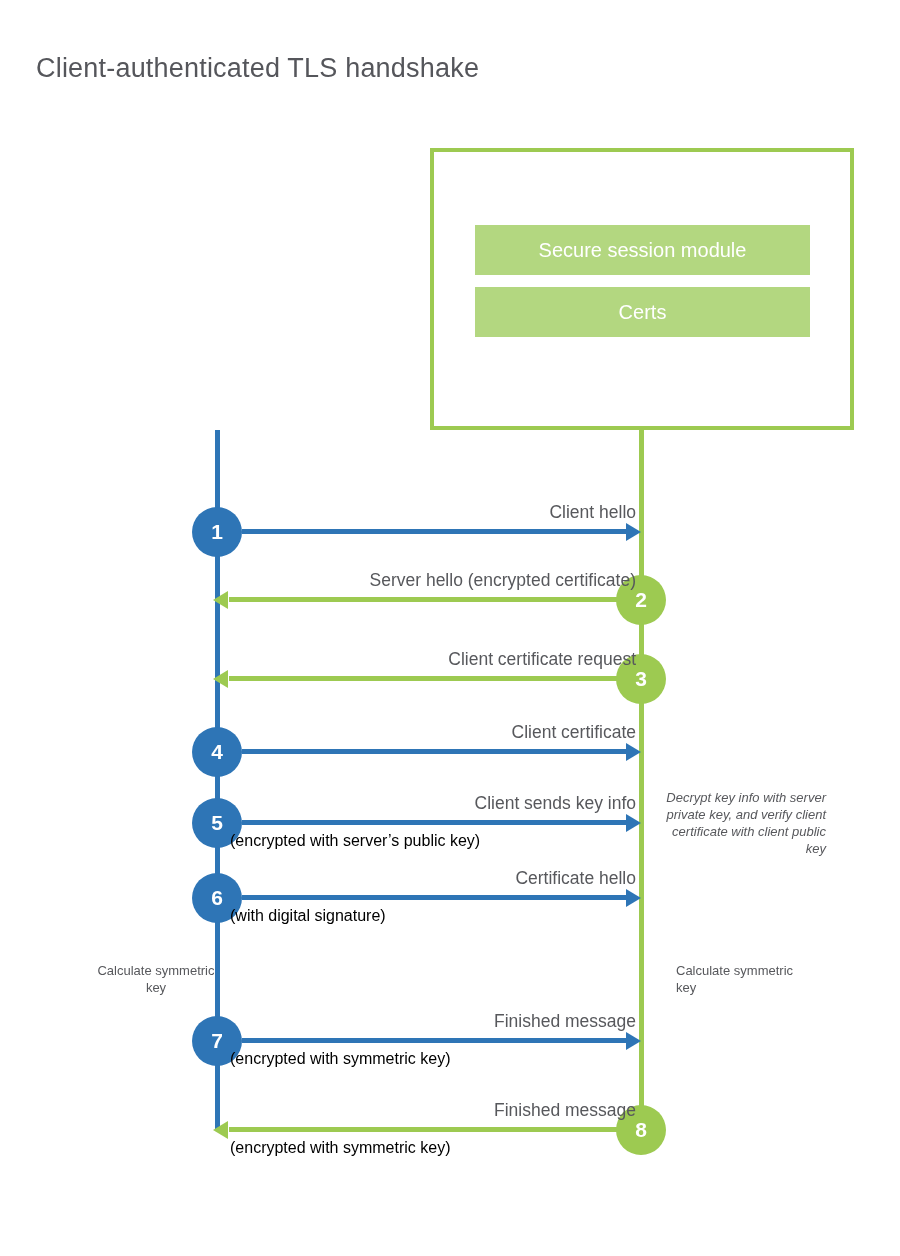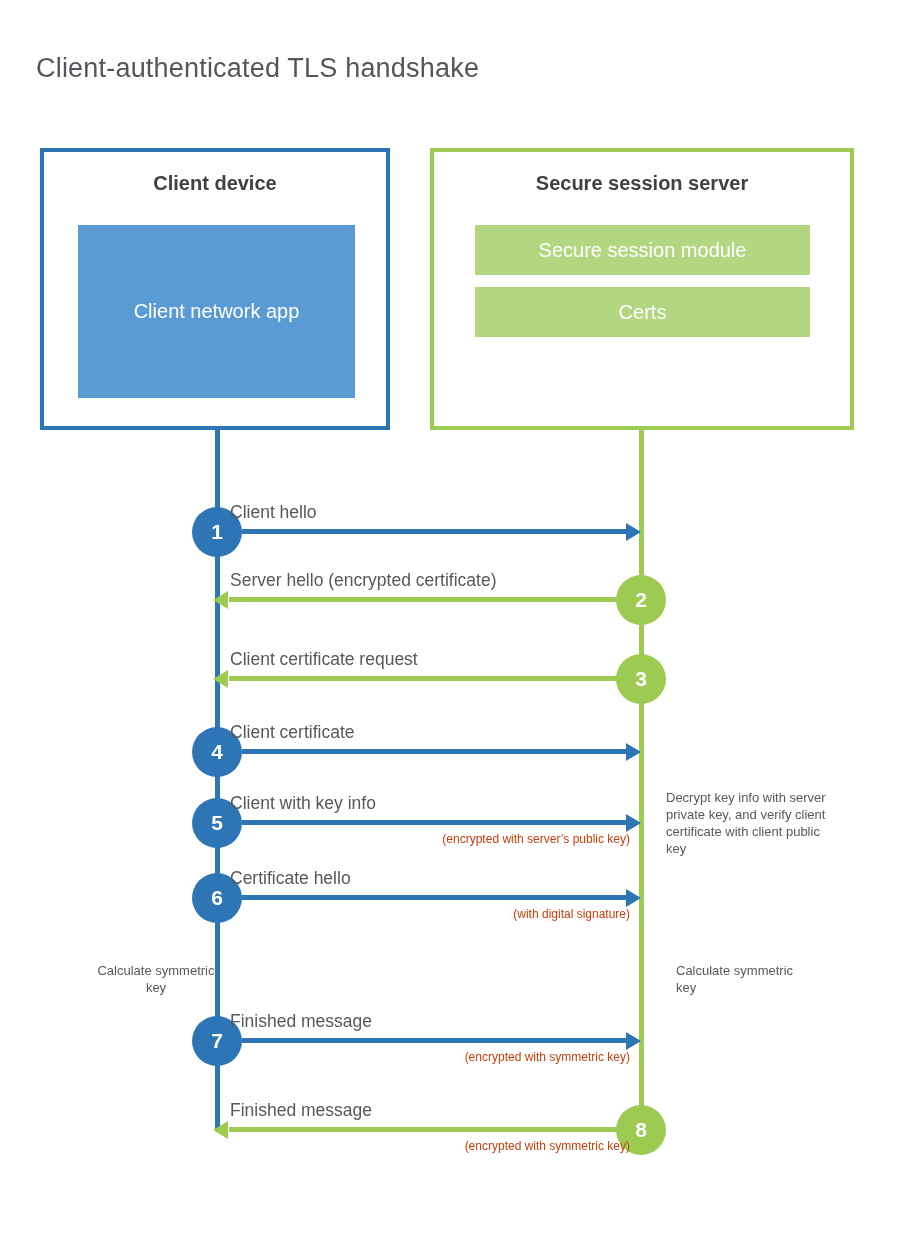--- a/index.html
+++ b/index.html
@@ -35,46 +35,39 @@
 
   .hline{position:absolute;height:5px;z-index:2;}
   .hline.blue{background:#2e75b6;}
   .hline.green{background:#9dca51;}
 
   .head{position:absolute;width:0;height:0;border-top:9px solid transparent;
         border-bottom:9px solid transparent;z-index:2;}
   .head.right{border-left:15px solid #2e75b6;}
   .head.left{border-right:15px solid #9dca51;}
 
-  .arrow-label{position:absolute;left:230px;width:400px;text-align:left;
+  .arrow-label{position:absolute;left:236px;width:400px;text-align:right;
                font-size:17.5px;color:#57585c;z-index:4;}
-  .arrow-sub{position:absolute;left:230px;width:400px;text-align:right;
-             font-size:12px;color:#c2410c;z-index:4;}
+  .arrow-sub{position:absolute;left:230px;width:400px;text-align:left;
+             font-size:16px;color:#000000;z-index:4;}
 
   .side-note{position:absolute;font-size:13px;line-height:17px;color:#57585c;z-index:4;}
-  .note-decrypt{left:666px;top:764px;width:160px;text-align:left;}
+  .note-decrypt{left:666px;top:764px;width:160px;text-align:right;font-style:italic;}
   .note-calc-left{left:97px;top:937px;width:118px;text-align:center;}
   .note-calc-right{left:676px;top:937px;width:118px;text-align:left;}
 </style>
 </head>
 <body>
 
 <div class="canvas">
 
   <h1 class="title">Client-authenticated TLS handshake</h1>
 
-  <div class="box client">
-    <div class="box-title">Client device</div>
-    <div class="app-rect">
-      <span>Client network app</span>
-    </div>
-  </div>
 
   <div class="box server">
-    <div class="box-title">Secure session server</div>
     <div class="bar b2">Certs</div>
     <div class="bar b1">Secure session module</div>
   </div>
 
   <div class="vline blue"></div>
   <div class="vline green"></div>
 
   <div>
     <div class="hline blue" style="left:242px;top:504px;width:384px"></div>
     <div class="head right" style="left:626px;top:498px"></div>
@@ -100,21 +93,21 @@
     <div class="hline blue" style="left:242px;top:724px;width:384px"></div>
     <div class="head right" style="left:626px;top:718px"></div>
     <div class="circle blue" style="left:192px;top:702px">4</div>
     <div class="arrow-label" style="top:697px">Client certificate</div>
   </div>
 
   <div>
     <div class="hline blue" style="left:242px;top:795px;width:384px"></div>
     <div class="head right" style="left:626px;top:789px"></div>
     <div class="circle blue" style="left:192px;top:773px">5</div>
-    <div class="arrow-label" style="top:768px">Client with key info</div>
+    <div class="arrow-label" style="top:768px">Client sends key info</div>
     <div class="arrow-sub" style="top:807px">(encrypted with server’s public key)</div>
   </div>
 
   <div>
     <div class="hline blue" style="left:242px;top:870px;width:384px"></div>
     <div class="head right" style="left:626px;top:864px"></div>
     <div class="circle blue" style="left:192px;top:848px">6</div>
     <div class="arrow-label" style="top:843px">Certificate hello</div>
     <div class="arrow-sub" style="top:882px">(with digital signature)</div>
   </div>

